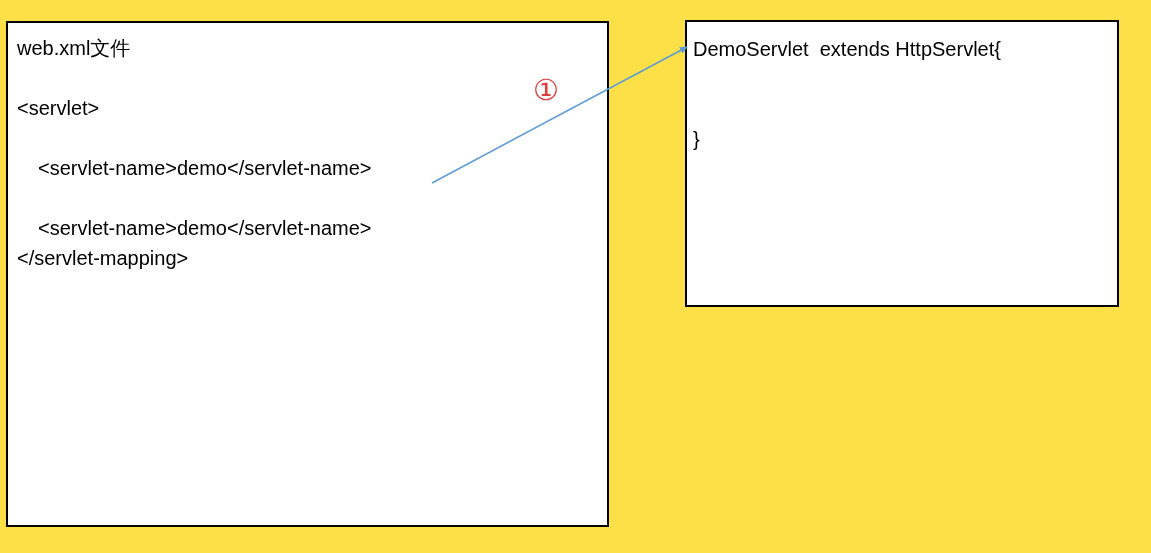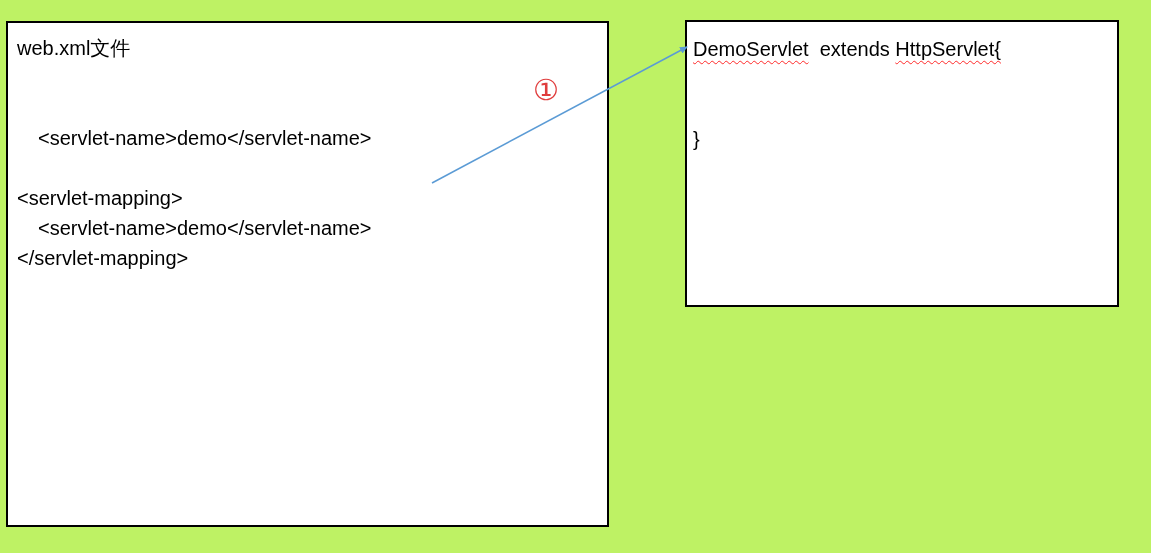--- a/index.html
+++ b/index.html
@@ -3,21 +3,21 @@
 <meta charset="utf-8">
 <style>
   * { margin: 0; padding: 0; box-sizing: border-box; }
   html, body { background: #ffffff; }
   body { font-family: "Liberation Sans", sans-serif; }
 
   .canvas {
     position: relative;
     width: 1151px;
     height: 553px;
-    background: #bef264;
+    background: #fde047;
     overflow: hidden;
   }
 
   .box {
     position: absolute;
     border: 2px solid #000000;
     background: #ffffff;
   }
 
   .left-box {
@@ -40,21 +40,20 @@
     font-size: 20px;
     line-height: 30px;
     min-height: 30px;
     color: #000000;
     white-space: pre;
   }
 
   .code-line.indent { padding-left: 21px; }
 
   .squiggle {
-    text-decoration: underline;
     text-decoration-style: wavy;
     text-decoration-color: #ff2a2a;
     text-decoration-thickness: 1px;
     text-underline-offset: 4px;
   }
 
   .overlay {
     position: absolute;
     left: 0;
     top: 0;
@@ -73,24 +72,24 @@
 </style>
 </head>
 <body>
 
 <div class="canvas">
 
   <div class="box left-box">
     <div class="code-line">web.xml文件</div>
     <div id="left-lines">
         <div class="code-line">&nbsp;</div>
+        <div class="code-line"><span class="">&lt;servlet&gt;</span></div>
         <div class="code-line">&nbsp;</div>
         <div class="code-line indent"><span class="">&lt;servlet-name&gt;demo&lt;/servlet-name&gt;</span></div>
         <div class="code-line">&nbsp;</div>
-        <div class="code-line"><span class="">&lt;servlet-mapping&gt;</span></div>
         <div class="code-line indent"><span class="">&lt;servlet-name&gt;demo&lt;/servlet-name&gt;</span></div>
         <div class="code-line"><span class="">&lt;/servlet-mapping&gt;</span></div>
       </div>
   </div>
 
   <div class="box right-box">
     <div id="right-lines">
         <div class="code-line"><span class="squiggle">DemoServlet</span><span class="">  extends </span><span class="squiggle">HttpServlet{</span></div>
         <div class="code-line">&nbsp;</div>
         <div class="code-line">&nbsp;</div>

